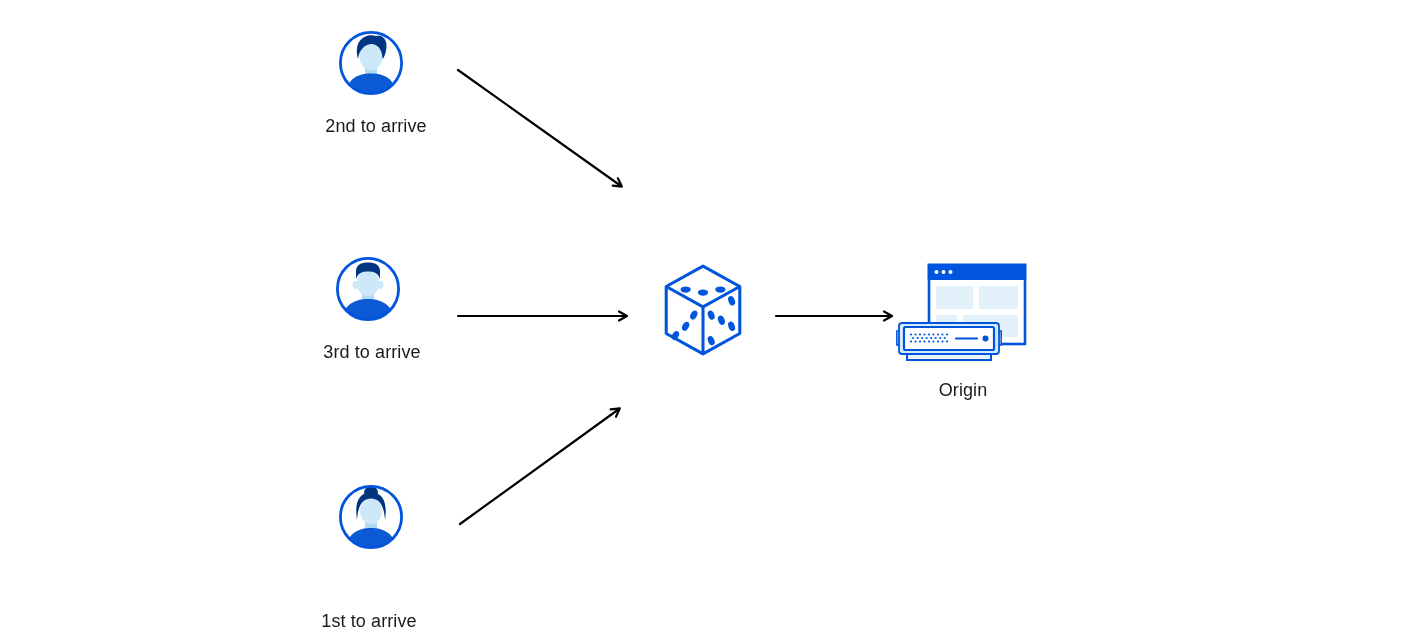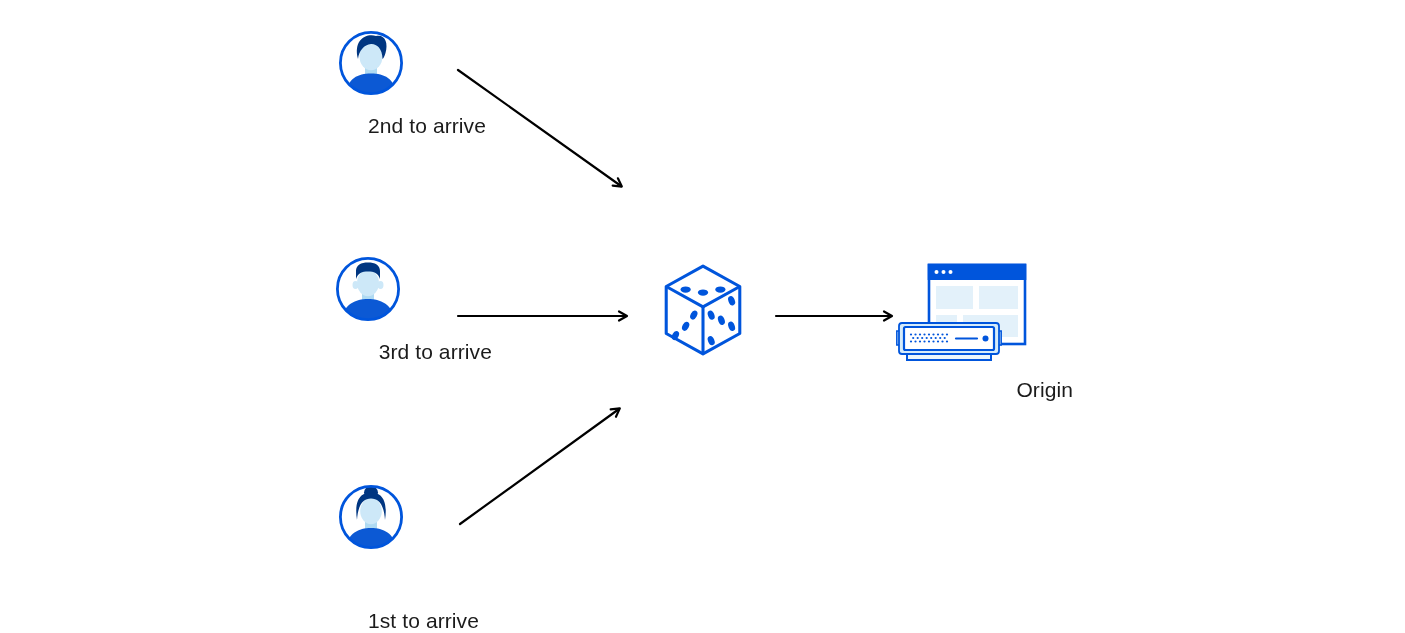--- a/index.html
+++ b/index.html
@@ -8,22 +8,22 @@
     width: 1405px;
     height: 633px;
     background: #ffffff;
     font-family: "Liberation Sans", sans-serif;
     overflow: hidden;
   }
   .node { position: absolute; }
   .node-label {
     position: absolute;
     width: 220px;
-    text-align: right;
-    font-size: 21px;
+    text-align: center;
+    font-size: 18px;
     line-height: 22px;
     color: #1b1b1b;
     letter-spacing: 0.1px;
   }
   .arrows-layer {
     position: absolute;
     left: 0; top: 0;
     width: 1405px; height: 633px;
     pointer-events: none;
   }
@@ -72,21 +72,21 @@
         <rect x="27" y="33" width="12" height="13" fill="#AFDAF2"></rect>
         <path d="M6,66 C8,48.5 20,43 33,43 C46,43 58,48.5 60,66 Z" fill="#0C59D4"></path>
         <ellipse cx="20.5" cy="29" rx="3" ry="4" fill="#CDE8F8"></ellipse>
         <ellipse cx="45.5" cy="29" rx="3" ry="4" fill="#CDE8F8"></ellipse>
         <ellipse cx="33" cy="27" rx="11" ry="13.2" fill="#CDE8F8"></ellipse>
         <path d="M21,23 L21,15 C21,9 26,6.5 33,6.5 C40,6.5 45,9 45,15 L45,23 C43,17 39,15.5 33,15.5 C27,15.5 23,17 21,23 Z" fill="#003681"></path>
       </g>
       <circle cx="33" cy="33" r="30.6" fill="none" stroke="#0055DC" stroke-width="2.8"></circle>
     </svg>
   </div>
-  <div class="node-label" style="left:272px; top:341px;">3rd to arrive</div>
+  <div class="node-label" style="left:262px; top:341px;">3rd to arrive</div>
 
   <div class="node" style="left:338px; top:484px; width:66px; height:66px;">
     <svg width="66" height="66" viewBox="0 0 66 66">
       <clipPath id="clipC">
           <circle cx="33" cy="33" r="30.6"></circle>
         </clipPath>
       <g clip-path="url(#clipC)">
         <rect width="66" height="66" fill="#ffffff"></rect>
         <ellipse cx="33" cy="8.5" rx="7" ry="6.5" fill="#003681"></ellipse>
         <rect x="27" y="33" width="12" height="14" fill="#AFDAF2"></rect>

